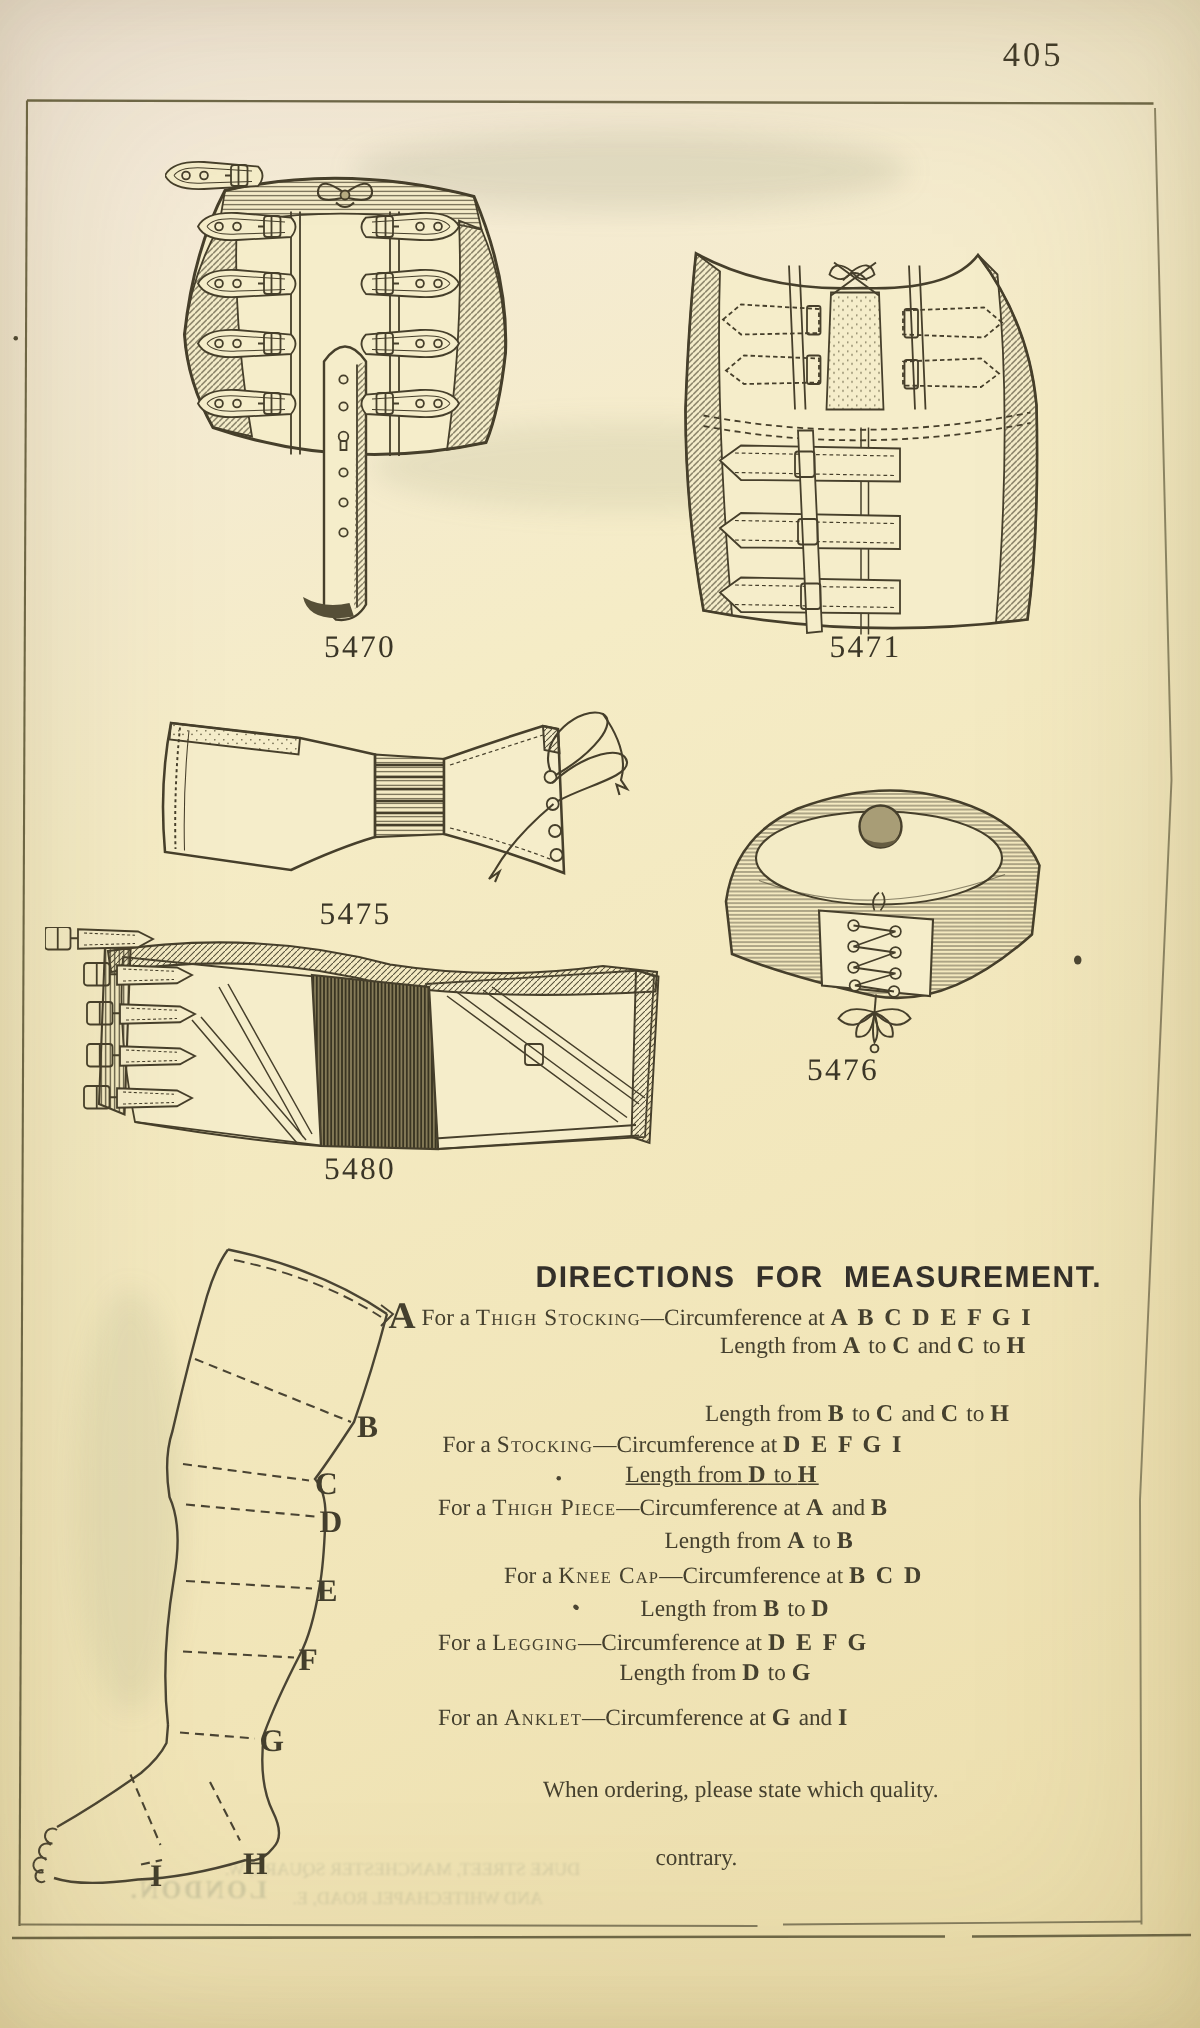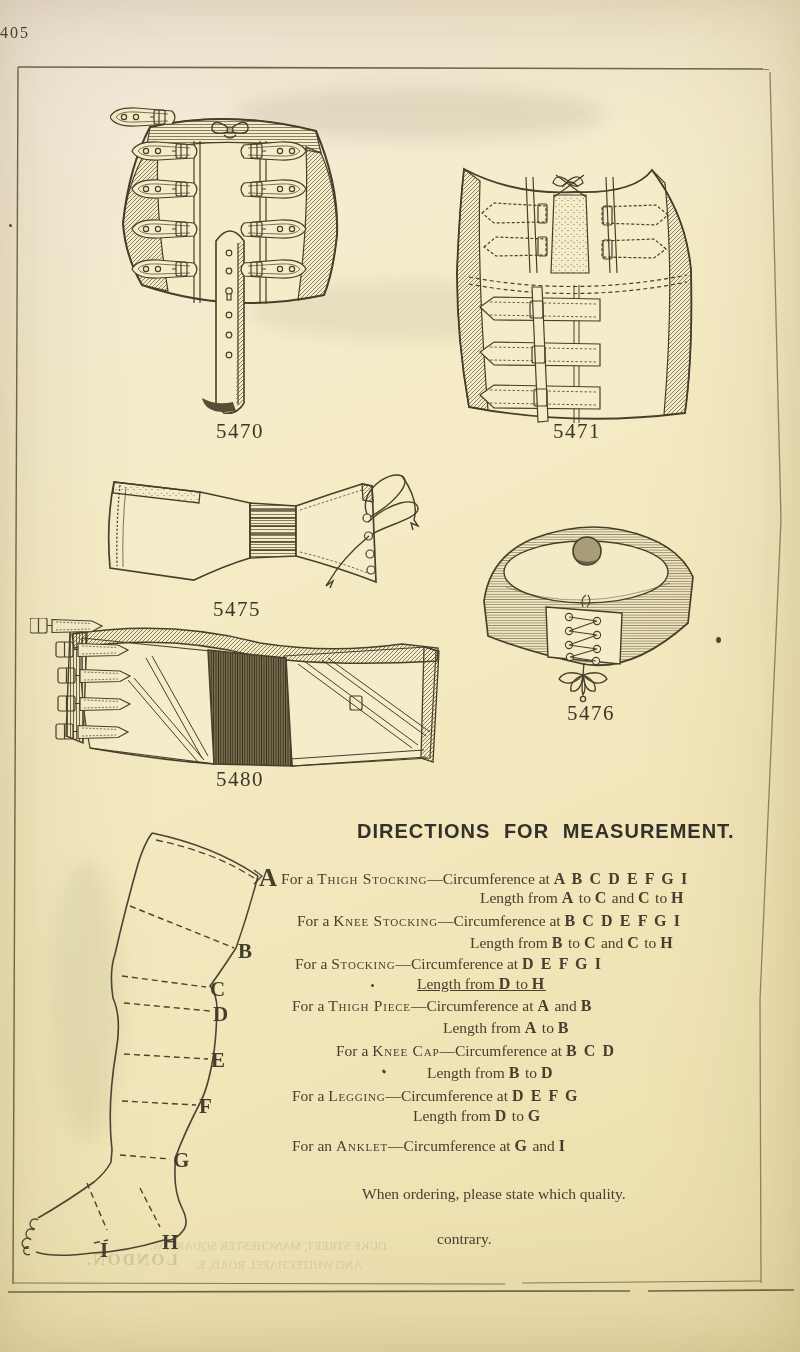--- a/index.html
+++ b/index.html
@@ -2,25 +2,25 @@
 <html><head>
 <meta charset="utf-8">
 <style>
   html,body{margin:0;padding:0;background:#e8dcae;}
   #page{position:relative;width:800px;height:1352px;overflow:hidden;
         background:linear-gradient(155deg,#f8f1d2 0%,#f4eadF 0%,#f5ecc6 35%,#f1e5b8 70%,#ebddAB 100%);
         background-color:#f2e7bd;
         font-family:"Liberation Serif",serif;color:#45402e;}
   #page::after{content:"";position:absolute;inset:0;pointer-events:none;
         box-shadow:inset 0 0 150px rgba(118,94,38,.22), inset 0 0 40px rgba(118,94,38,.10);}
-  .pageno{position:absolute;top:24px;left:0;width:709px;text-align:left;
-        font-size:16px;letter-spacing:2px;color:#3f3a2a;}
+  .pageno{position:absolute;top:24px;left:0;width:709px;text-align:right;
+        font-size:23px;letter-spacing:2px;color:#3f3a2a;}
   .fig{position:absolute;}
   .figlabel{position:absolute;font-size:21px;color:#3b3627;letter-spacing:1.5px;white-space:nowrap;}
-  .dtitle{position:absolute;left:357px;top:820px;font-family:"Liberation Sans",sans-serif;
+  .dtitle{position:absolute;left:357px;top:841px;font-family:"Liberation Sans",sans-serif;
         font-weight:700;font-size:20px;letter-spacing:1px;word-spacing:7px;color:#34302а;color:#34302a;white-space:nowrap;}
   .drow{position:absolute;white-space:nowrap;font-size:15.5px;color:#45402e;}
   .seg-p{}
   .seg-sc{font-variant:small-caps;letter-spacing:.8px;}
   .seg-lt{font-weight:700;letter-spacing:1.6px;font-size:16px;}
   .seg-caps{letter-spacing:2.6px;font-size:15.5px;}
   .seg-bigA{font-size:25px;font-weight:700;margin-right:4px;vertical-align:-2px;}
   .bleed{position:absolute;transform:scaleX(-1);color:#8b9178;filter:blur(.6px);white-space:nowrap;}
   .smudge{position:absolute;border-radius:50%;filter:blur(9px);pointer-events:none;}
   .speck{position:absolute;background:#4c4633;border-radius:50%;}
@@ -219,21 +219,21 @@
         <path d="M114,148 L113,160"></path>
         <path d="M113,160 q-18,-6 -24,4 q10,10 24,-4"></path>
         <path d="M113,160 q18,-6 24,4 q-10,10 -24,-4"></path>
         <path d="M113,160 q-14,6 -12,16 q10,2 12,-16"></path>
         <path d="M113,160 q14,6 12,16 q-10,2 -12,-16"></path>
         <path d="M113,160 q-2,14 0,20 q4,-6 0,-20"></path>
         <circle cx="113" cy="184" r="2.6"></circle>
       </g>
     </g>
   </svg>
-  <div class="figlabel" style="left:567px;top:701px;">5476</div>
+  <div class="figlabel" style="left:538px;top:701px;">5476</div>
 
   <svg class="fig" style="left:30px;top:618px" width="415" height="162" viewBox="0 0 415 162">
     <g stroke="#463f2b" fill="none" stroke-width="1.2">
 
       <path d="M254,38 L396,29 L406,33 L400,140 L262,148 Z" fill="#f5edca"></path>
 
       <path d="M52,20 L180,33 L186,146 L60,130 Q48,72 52,20 Z" fill="#f5edca"></path>
 
       <path d="M42,16 Q140,1 230,25 Q300,36 372,26 L408,30 L407,43 Q300,49 229,39 Q140,15 44,30 Z" fill="url(#phd)" stroke-width="1.4"></path>
 
@@ -310,21 +310,20 @@
 
   <div class="dtitle">DIRECTIONS FOR MEASUREMENT.</div>
 
   <div class="speck" style="left:716px;top:637px;width:5px;height:6px;"></div>
   <div class="speck" style="left:371px;top:984px;width:3px;height:3px;"></div>
   <div class="speck" style="left:382px;top:1070px;width:4px;height:3px;transform:rotate(40deg);border-radius:2px;"></div>
   <div class="speck" style="left:9px;top:224px;width:3px;height:3px;"></div>
 
 <div class="drow" style="top: 864px; left: 259px;"><span class="seg-bigA">A</span><span class="seg-p">For a </span><span class="seg-sc">Thigh Stocking</span><span class="seg-p">—Circumference at </span><span class="seg-lt">A B C D E F G I</span></div>
     <div class="drow" style="top: 889px; left: 480px;"><span class="seg-p">Length from </span><span class="seg-lt">A</span><span class="seg-p"> to </span><span class="seg-lt">C</span><span class="seg-p"> and </span><span class="seg-lt">C</span><span class="seg-p"> to </span><span class="seg-lt">H</span></div>
-    <div class="drow" style="top: 912px; left: 297px;"><span class="seg-p">For a </span><span class="seg-sc">Knee Stocking</span><span class="seg-p">—Circumference at </span><span class="seg-lt">B C D E F G I</span></div>
     <div class="drow" style="top: 934px; left: 470px;"><span class="seg-p">Length from </span><span class="seg-lt">B</span><span class="seg-p"> to </span><span class="seg-lt">C</span><span class="seg-p"> and </span><span class="seg-lt">C</span><span class="seg-p"> to </span><span class="seg-lt">H</span></div>
     <div class="drow" style="top: 955px; left: 295px;"><span class="seg-p">For a </span><span class="seg-sc">Stocking</span><span class="seg-p">—Circumference at </span><span class="seg-lt">D E F G I</span></div>
     <div class="drow" style="top: 975px; left: 417px; text-decoration: underline;"><span class="seg-p">Length from </span><span class="seg-lt">D</span><span class="seg-p"> to </span><span class="seg-lt">H</span></div>
     <div class="drow" style="top: 997px; left: 292px;"><span class="seg-p">For a </span><span class="seg-sc">Thigh Piece</span><span class="seg-p">—Circumference at </span><span class="seg-lt">A</span><span class="seg-p"> and </span><span class="seg-lt">B</span></div>
     <div class="drow" style="top: 1019px; left: 443px;"><span class="seg-p">Length from </span><span class="seg-lt">A</span><span class="seg-p"> to </span><span class="seg-lt">B</span></div>
     <div class="drow" style="top: 1042px; left: 292px; margin-left: 44px;"><span class="seg-p">For a </span><span class="seg-sc">Knee Cap</span><span class="seg-p">—Circumference at </span><span class="seg-lt">B C D</span></div>
     <div class="drow" style="top: 1064px; left: 427px;"><span class="seg-p">Length from </span><span class="seg-lt">B</span><span class="seg-p"> to </span><span class="seg-lt">D</span></div>
     <div class="drow" style="top: 1087px; left: 292px; text-align: center;"><span class="seg-p">For a </span><span class="seg-sc">Legging</span><span class="seg-p">—Circumference at </span><span class="seg-lt">D E F G</span></div>
     <div class="drow" style="top: 1107px; left: 413px;"><span class="seg-p">Length from </span><span class="seg-lt">D</span><span class="seg-p"> to </span><span class="seg-lt">G</span></div>
     <div class="drow" style="top: 1137px; left: 292px;"><span class="seg-p">For an </span><span class="seg-sc">Anklet</span><span class="seg-p">—Circumference at </span><span class="seg-lt">G</span><span class="seg-p"> and </span><span class="seg-lt">I</span></div>

